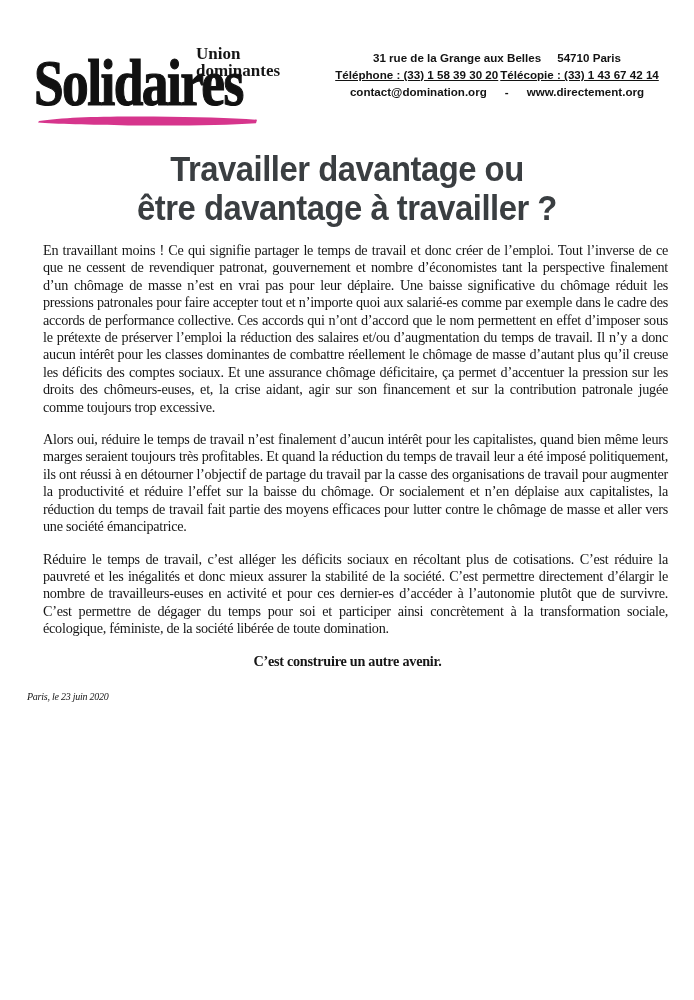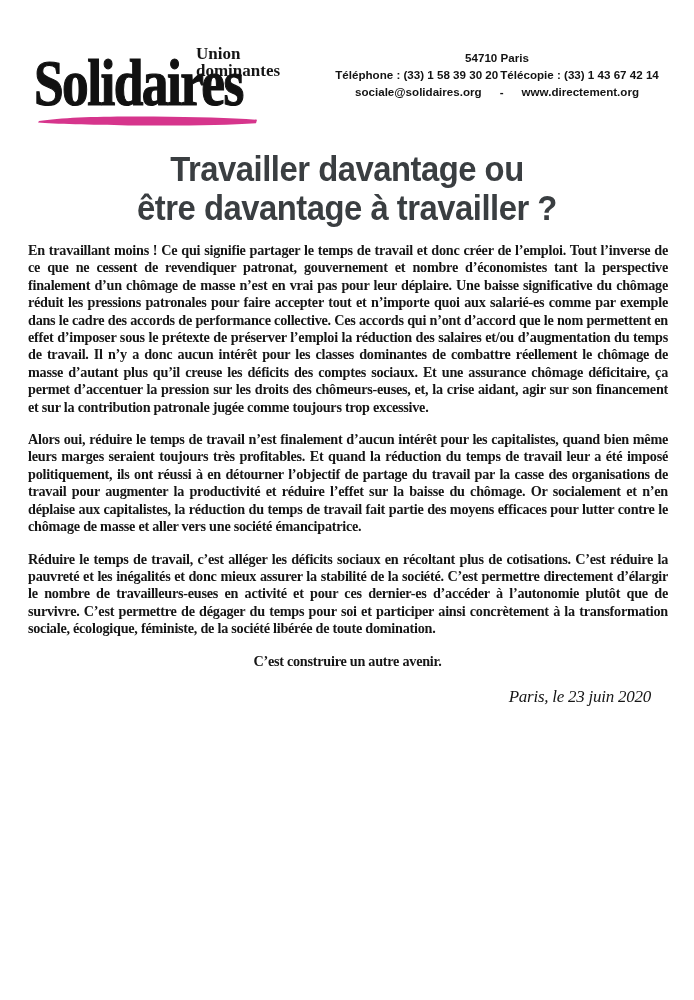--- a/index.html
+++ b/index.html
@@ -69,21 +69,21 @@
     line-height: 17px;
     color: #131313;
     text-align: center;
   }
   .contact-line {
     display: flex;
     justify-content: center;
     white-space: nowrap;
   }
   .contact-line.l1 { gap: 16px; }
-  .contact-line.l2 { gap: 2px; }
+  .contact-line.l2 { gap: 2px; text-decoration: underline; }
   .contact-line.l3 { gap: 18px; }
 
   
   .doc-title {
     position: absolute;
     top: 150px;
     left: 0;
     width: 694px;
     text-align: center;
     font-family: "Liberation Sans", sans-serif;
@@ -102,26 +102,26 @@
     top: 242px;
     left: 27px;
     width: 641px;
     font-family: "Liberation Serif", serif;
     font-size: 14.2px;
     line-height: 17.4px;
     letter-spacing: -0.25px;
     color: #161616;
     text-align: justify;
   }
-  .body-par { margin: 0 0 15px 1px; font-weight: bold; }
+  .body-par { margin: 0 0 15px 16px; }
   .closing  { margin: 0 0 18px 0; font-weight: 700; text-align: center; }
   .date-line {
-    text-align: right;
+    text-align: left;
     font-style: italic;
-    font-size: 17px;
+    font-size: 10px;
     padding-right: 17px;
   }
 </style>
 </head>
 <body>
 
 <div class="page">
 
   <div class="logo-block">
     <div class="logo-union">
@@ -129,28 +129,29 @@
       <div>dominantes</div>
     </div>
     <div class="logo-name">Solidaires</div>
     <svg class="logo-underline" viewBox="0 0 224 13" preserveAspectRatio="none" aria-hidden="true">
       <path d="M3,7 C28,3.2 70,2 118,2.6 C160,3 196,4 221,5.8 L220,9.2 C190,11.4 140,12 92,11.4 C55,11 18,10 2,8.6 Z" fill="#d6358c"></path>
     </svg>
   </div>
 
   <div class="contact-block">
     <div class="contact-line l1">
+      <span>31 rue de la Grange aux Belles</span>
       <span>54710 Paris</span>
     </div>
     <div class="contact-line l2">
       <span>Téléphone : (33) 1 58 39 30 20</span>
       <span>Télécopie : (33) 1 43 67 42 14</span>
     </div>
     <div class="contact-line l3">
-      <span>sociale@solidaires.org</span>
+      <span>contact@domination.org</span>
       <span>-</span>
       <span>www.directement.org</span>
     </div>
   </div>
 
   <h1 class="doc-title">
     <div>Travailler davantage ou</div>
     <div>être davantage à travailler ?</div>
   </h1>
 

